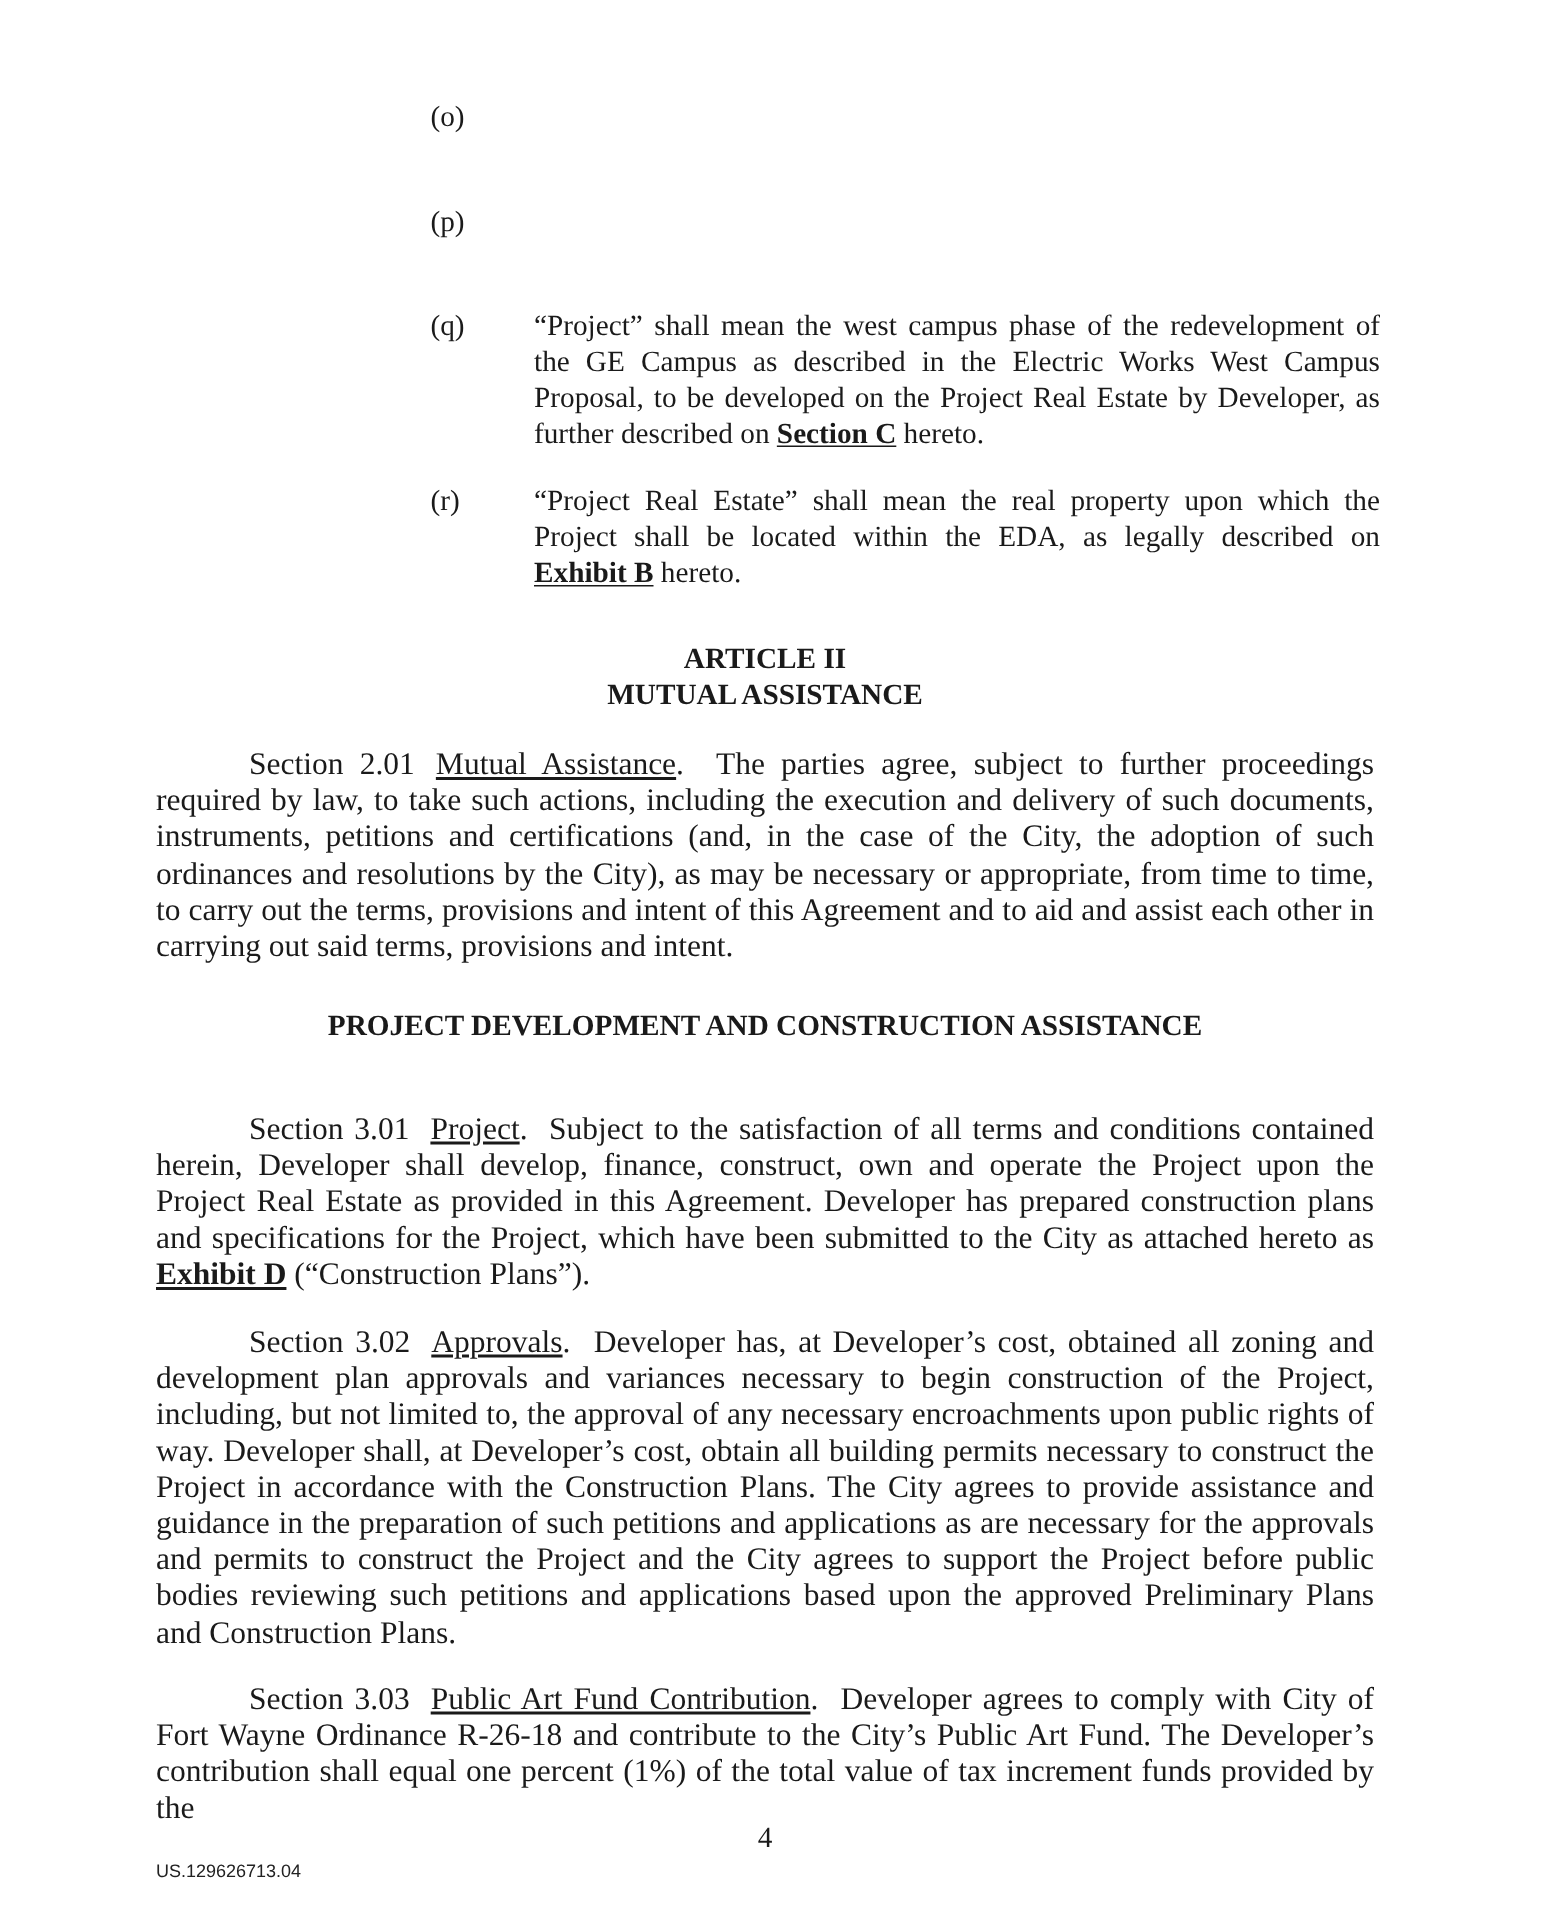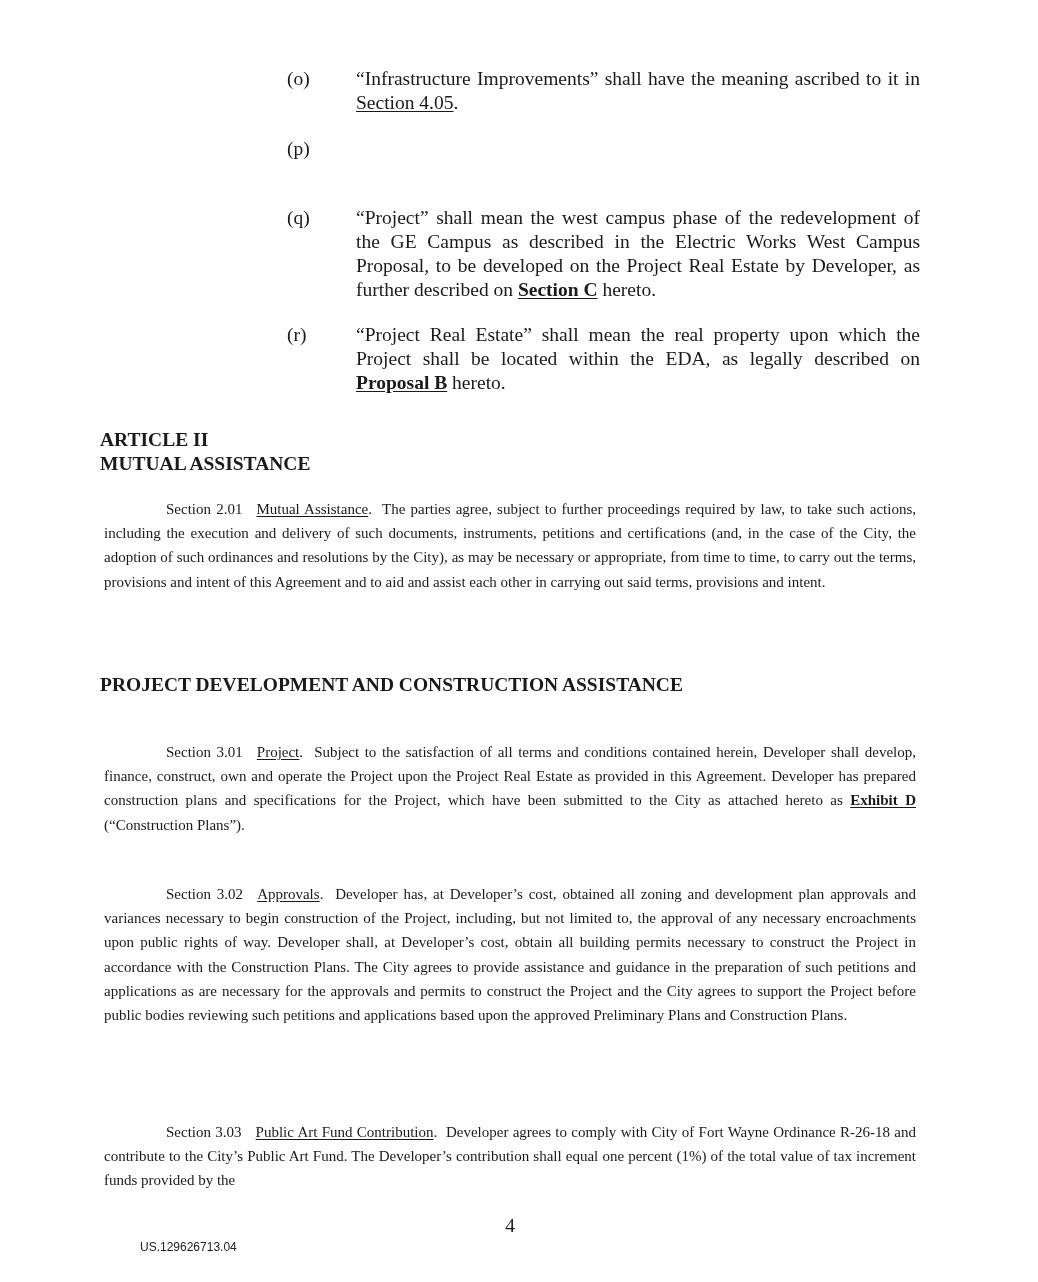--- a/index.html
+++ b/index.html
@@ -7,49 +7,48 @@
     width: 1038px; height: 1282px; position: relative; overflow: hidden;
     font-family: "Liberation Serif", "DejaVu Serif", serif;
     color: #1a1a1a;
   }
   .page { position: absolute; left: 0; top: 0; width: 1038px; height: 1282px; }
   .def { position: absolute; left: 287px; width: 633px; font-size: 19.5px; line-height: 24px; }
   .def .lbl { position: absolute; left: 0; top: 0; }
   .def .txt { margin-left: 69px; text-align: justify; text-align-last: left; }
   .u { text-decoration: underline; text-underline-offset: 2px; }
   .bu { font-weight: bold; text-decoration: underline; text-underline-offset: 2px; }
-  .heading { position: absolute; left: 100px; width: 820px; font-weight: bold; font-size: 19.5px; line-height: 24px; }
-  .para { position: absolute; left: 104px; width: 812px; font-size: 15px; line-height: 24.2px; text-align: justify; text-align-last: left; }
+  .heading { position: absolute; left: 100px; width: 820px; text-align: center; font-weight: bold; font-size: 19.5px; line-height: 24px; }
+  .para { position: absolute; left: 104px; width: 812px; font-size: 21px; line-height: 24.2px; text-align: justify; text-align-last: left; }
   .para .indent { display: inline-block; width: 62px; }
   .sec-num { margin-right: 14px; }
   .page-num { position: absolute; left: 0; width: 1020px; top: 1215px; text-align: center; font-size: 19.5px; }
-  .doc-id { position: absolute; left: 104px; top: 1240px; font-family: "Liberation Sans", "DejaVu Sans", sans-serif; font-size: 12px; color: #222; margin-left: 36px; }
+  .doc-id { position: absolute; left: 104px; top: 1240px; font-family: "Liberation Sans", "DejaVu Sans", sans-serif; font-size: 12px; color: #222; }
 </style>
 </head>
 <body>
 
 <div class="page">
 
   <div class="def" style="top:67px;">
     <span class="lbl">(o)</span>
-    <div class="txt"><span>“Infrastructure Improvements” shall have the meaning ascribed to it in </span><span class="u">Section 4.05</span><span>.</span></div>
   </div>
 
   <div class="def" style="top:137px;">
     <span class="lbl">(p)</span>
   </div>
 
   <div class="def" style="top:206px;">
     <span class="lbl">(q)</span>
     <div class="txt"><span>“Project” shall mean the west campus phase of the redevelopment of the GE Campus as described in the Electric Works West Campus Proposal, to be developed on the Project Real Estate by Developer, as further described on </span><span class="bu">Section C</span><span> hereto.</span></div>
   </div>
 
   <div class="def" style="top:323px;">
     <span class="lbl">(r)</span>
-    <div class="txt"><span>“Project Real Estate” shall mean the real property upon which the Project shall be located within the EDA, as legally described on </span><span class="bu">Proposal B</span><span> hereto.</span></div>
+    <div class="txt"><span>“Project Real Estate” shall mean the real property upon which the Project shall be located within the EDA, as legally described on </span><span class="bu">Exhibit B</span><span> hereto.</span></div>
   </div>
 
   <div class="heading" style="top:428px;">
     <div>ARTICLE II</div>
     <div>MUTUAL ASSISTANCE</div>
   </div>
 
   <div class="para" style="top:497px;"><span class="indent"></span><span class="sec-num">Section 2.01</span><span class="u">Mutual Assistance</span><span>.&nbsp; </span><span>The parties agree, subject to further proceedings required by law, to take such actions, including the execution and delivery of such documents, instruments, petitions and certifications (and, in the case of the City, the adoption of such ordinances and resolutions by the City), as may be necessary or appropriate, from time to time, to carry out the terms, provisions and intent of this Agreement and to aid and assist each other in carrying out said terms, provisions and intent.</span></div>
 
   <div class="heading" style="top:673px;">

